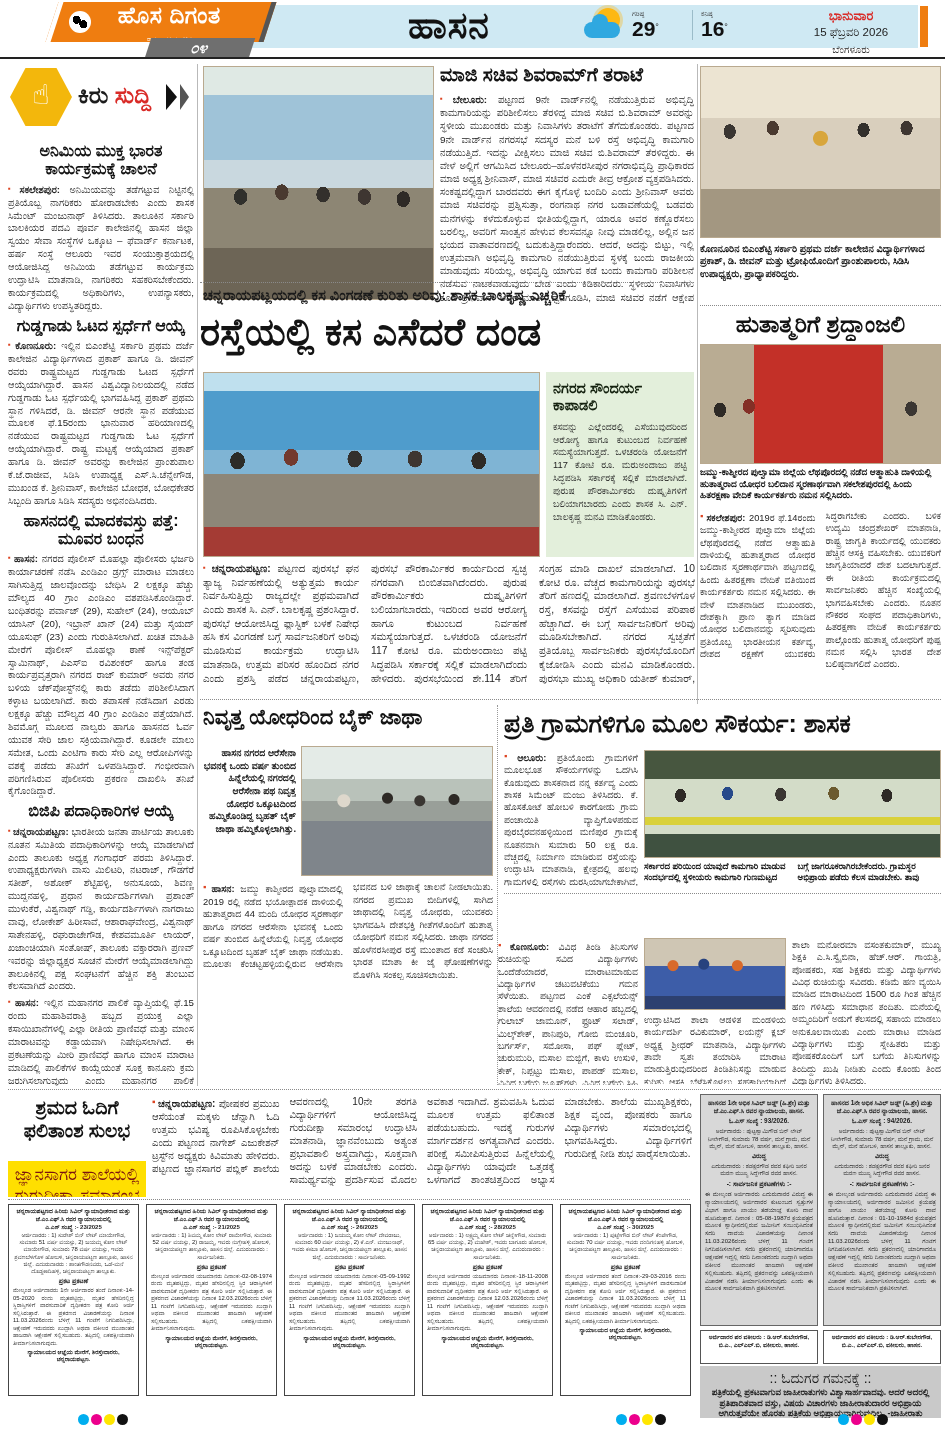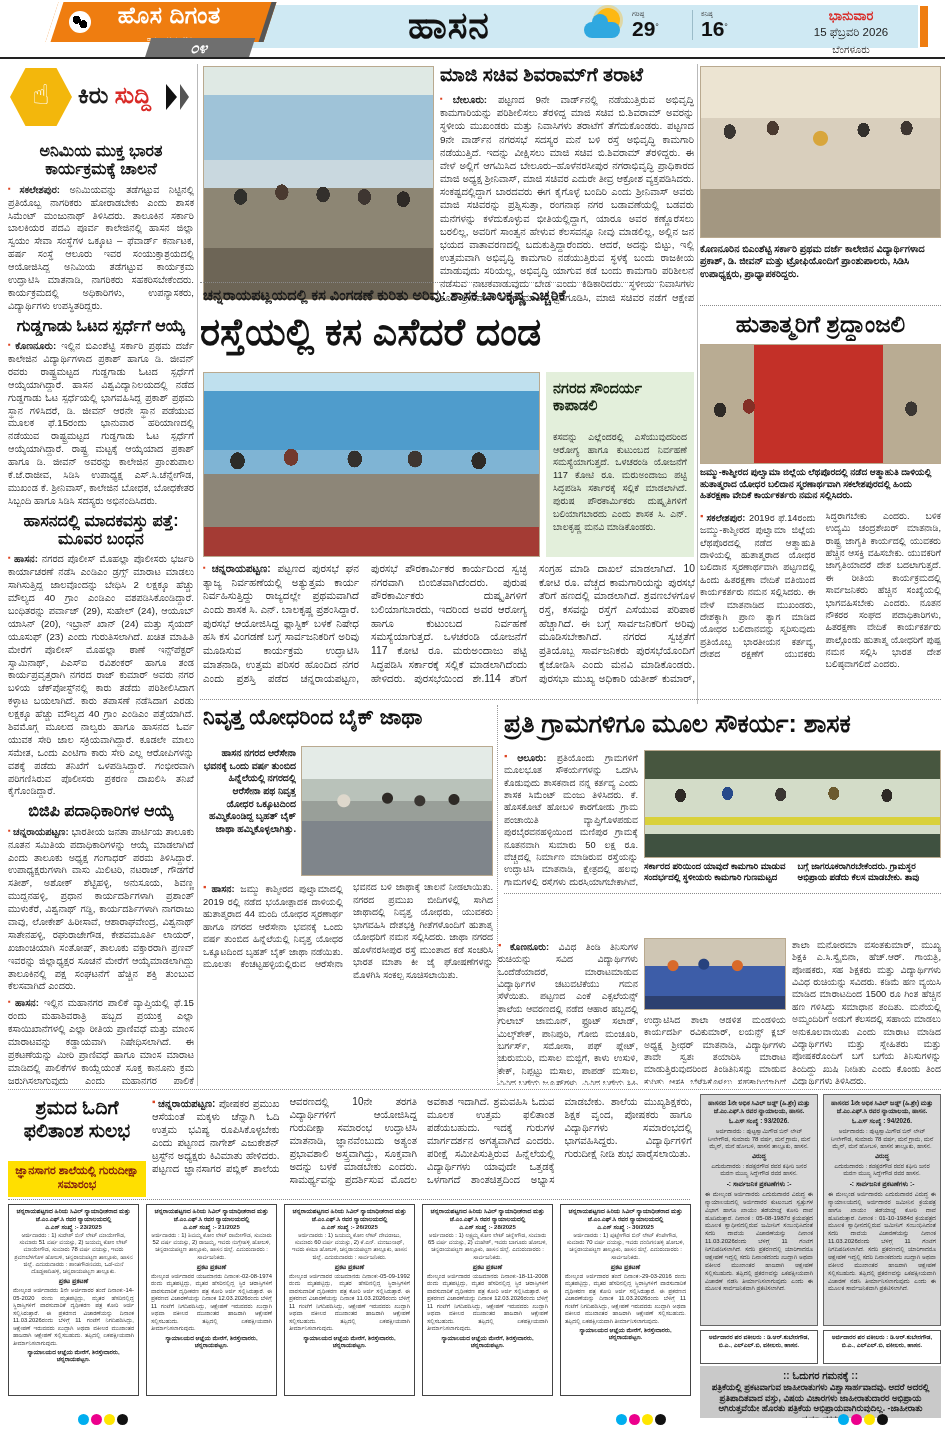--- a/index.html
+++ b/index.html
@@ -105,21 +105,21 @@
   .main-headline { left:200px; top:306px; width:494px; height:60px; font-size:38px; line-height:1.4; white-space:nowrap; }
   .ph-main { left:203px; top:372px; width:337px; height:185px;
     background:
       radial-gradient(ellipse 12px 14px at 10% 48%, #2c2c28 0 60%, transparent 61%),
       radial-gradient(ellipse 12px 14px at 26% 46%, #733a2e 0 60%, transparent 61%),
       radial-gradient(ellipse 12px 14px at 45% 47%, #33302c 0 60%, transparent 61%),
       radial-gradient(ellipse 12px 14px at 63% 47%, #3e3631 0 60%, transparent 61%),
       radial-gradient(ellipse 12px 14px at 82% 48%, #2e2a26 0 60%, transparent 61%),
       linear-gradient(180deg,#bfe0ee 0 10%,#4f9ccc 10% 42%,#7fb4d4 42% 55%,#8d8678 55% 84%,#a43b34 84% 100%); }
   .green-box { left:546px; top:372px; width:148px; height:185px; background:#e3efdb; padding:8px 7px; overflow:hidden; }
-  .green-box h3 { font-size:14.5px; line-height:1.2; color:#14210f; margin-bottom:16px; font-weight:bold; }
+  .green-box h3 { font-size:14.5px; line-height:1.2; color:#14210f; margin-bottom:6px; font-weight:bold; }
   .green-box p { font-size:9.3px; line-height:1.38; text-align:justify; color:#222; }
   .main-body { left:203px; top:562px; width:492px; height:132px; overflow:hidden; column-count:3; column-gap:12px; }
   .dot-mid { left:200px; top:699px; width:741px; }
 
   
   .art-martyr-title { left:700px; top:311px; width:241px; font-size:23px; text-align:center; white-space:nowrap; height:30px; }
   .ph-martyr { left:700px; top:344px; width:241px; height:120px;
     background:
       radial-gradient(ellipse 10px 12px at 8% 55%, #2e2a26 0 60%, transparent 61%),
       radial-gradient(ellipse 10px 12px at 20% 52%, #842f26 0 60%, transparent 61%),
@@ -169,21 +169,21 @@
       radial-gradient(circle at 20% 38%, #d96a2a 0 5px, transparent 6px),
       radial-gradient(circle at 42% 36%, #27427e 0 5px, transparent 6px),
       radial-gradient(circle at 66% 38%, #d96a2a 0 5px, transparent 6px),
       linear-gradient(180deg,#cfc6b4 0 38%,#3d5da8 38% 82%,#2d4070 82% 100%); }
   .food-c2 { left:644px; top:1014px; width:142px; height:70px; }
   .food-c3 { left:792px; width:149px; }
   .dot-bot { left:8px; top:1089px; width:933px; }
 
   
   .shrama-title { left:8px; top:1097px; width:138px; font-size:19px; line-height:1.2; text-align:center; height:62px; }
-  .shrama-highlight { left:8px; top:1161px; width:138px; height:36px; background:#ffdf00; color:#7c1410; font-weight:bold; font-size:11px; line-height:1.25; text-align:center; padding:3px 4px; overflow:hidden; }
+  .shrama-highlight { left:8px; top:1161px; width:138px; height:36px; background:#ffdf00; color:#7c1410; font-weight:normal; font-size:17px; line-height:1.25; text-align:center; padding:3px 4px; overflow:hidden; }
   .shrama-body { left:152px; top:1095px; width:540px; height:102px; overflow:hidden; column-count:4; column-gap:10px; }
   .shrama-body, .shrama-body * { font-size:10px; line-height:1.3; }
   .dot-class-top { left:8px; top:1199px; width:682px; }
 
   
   .court-box { width:118px; background:#d8d8d8; border:1px solid #666; padding:4px 4px; overflow:hidden; }
   .cb1 { left:700px; top:1094px; height:232px; }
   .cb2 { left:823px; top:1094px; height:232px; }
   .court-box .c-head { font-size:6.4px; font-weight:bold; text-align:center; line-height:1.25; }
   .court-box .c-case { font-size:6.4px; font-weight:bold; text-align:center; margin:2px 0; }
@@ -199,21 +199,21 @@
   .cls .c-head { font-size:6px; font-weight:bold; text-align:center; line-height:1.25; }
   .cls .c-case { font-size:6px; font-weight:bold; text-align:center; margin:1px 0; }
   .cls .c-party { font-size:5.9px; text-align:center; line-height:1.22; }
   .cls .c-pub { font-size:6.4px; font-weight:bold; text-align:center; margin:2px 0; }
   .cls .c-body { font-size:5.85px; line-height:1.28; text-align:justify; }
   .cls .c-foot { font-size:5.9px; font-weight:bold; text-align:center; margin-top:2px; }
   .cls1{left:8px;} .cls2{left:146px;} .cls3{left:284px;} .cls4{left:422px;} .cls5{left:560px;}
 
   
   .reader-box { left:700px; top:1366px; width:241px; height:52px; background:#c9c9c9; padding:4px 6px; text-align:center; overflow:hidden; }
-  .reader-box .r-title { font-size:10px; font-weight:bold; }
+  .reader-box .r-title { font-size:14px; font-weight:normal; }
   .reader-box .r-body { font-size:8.6px; font-weight:bold; line-height:1.25; color:#222; }
 
   
   .cmyk { position:absolute; top:1414px; display:flex; gap:2px; }
   .cmyk i { width:11px; height:11px; border-radius:50%; display:block; }
   .d-c{background:#00aeef;} .d-m{background:#ec008c;} .d-y{background:#ffe600;} .d-k{background:#111;}
   .g1{left:78px;} .g2{left:616px;} .g3{left:838px;}
 </style>
 </head>
 <body>

